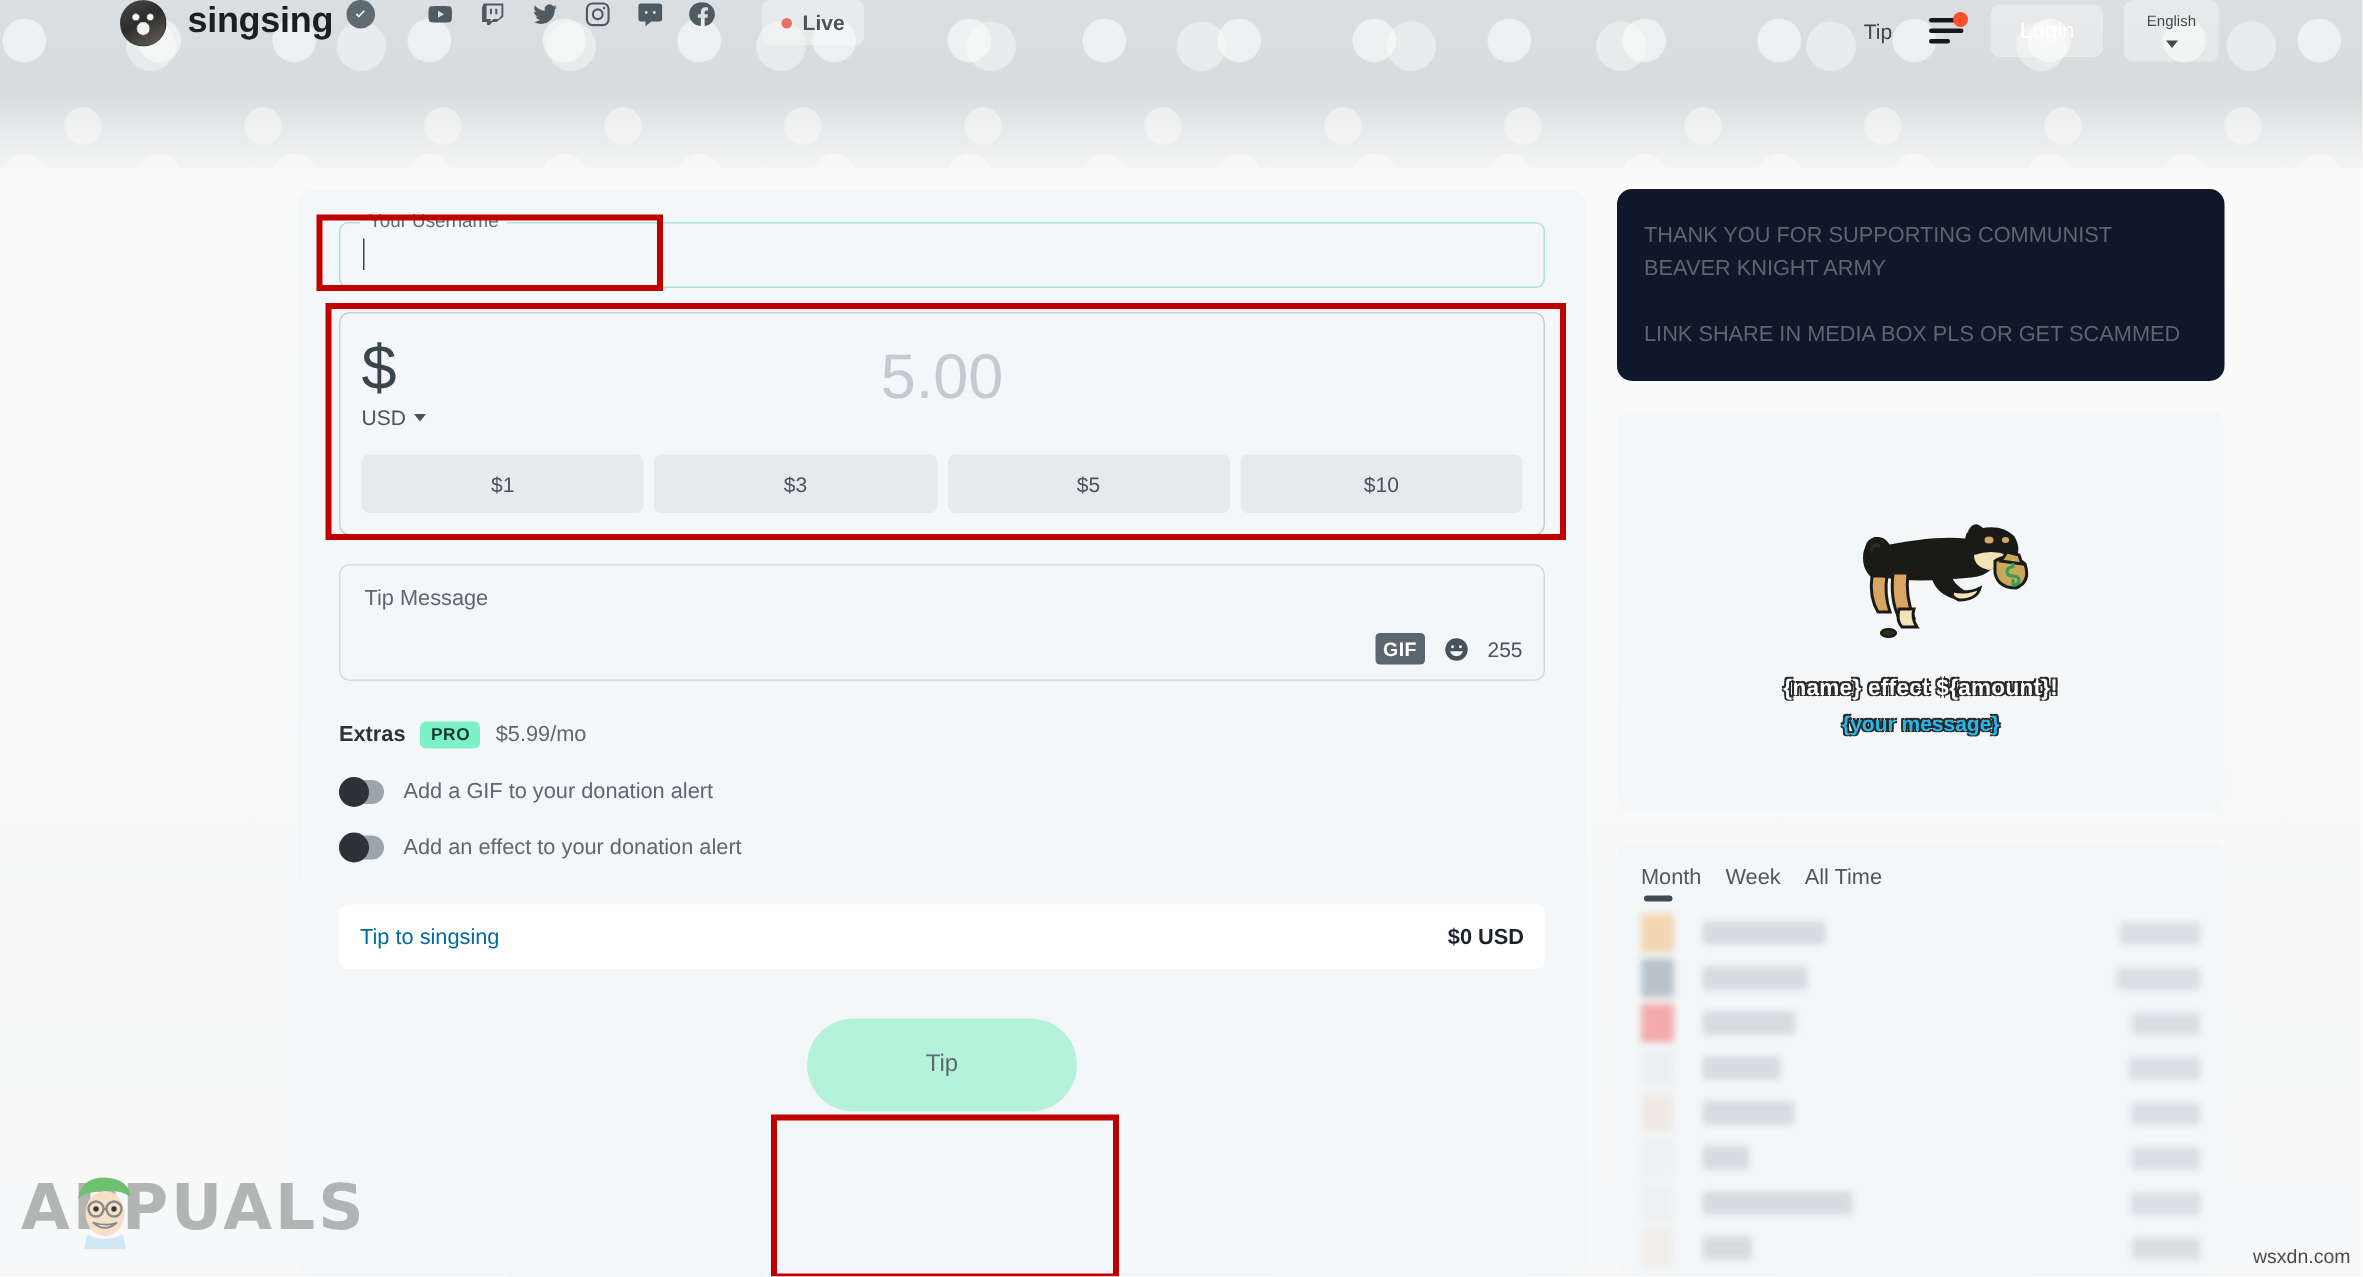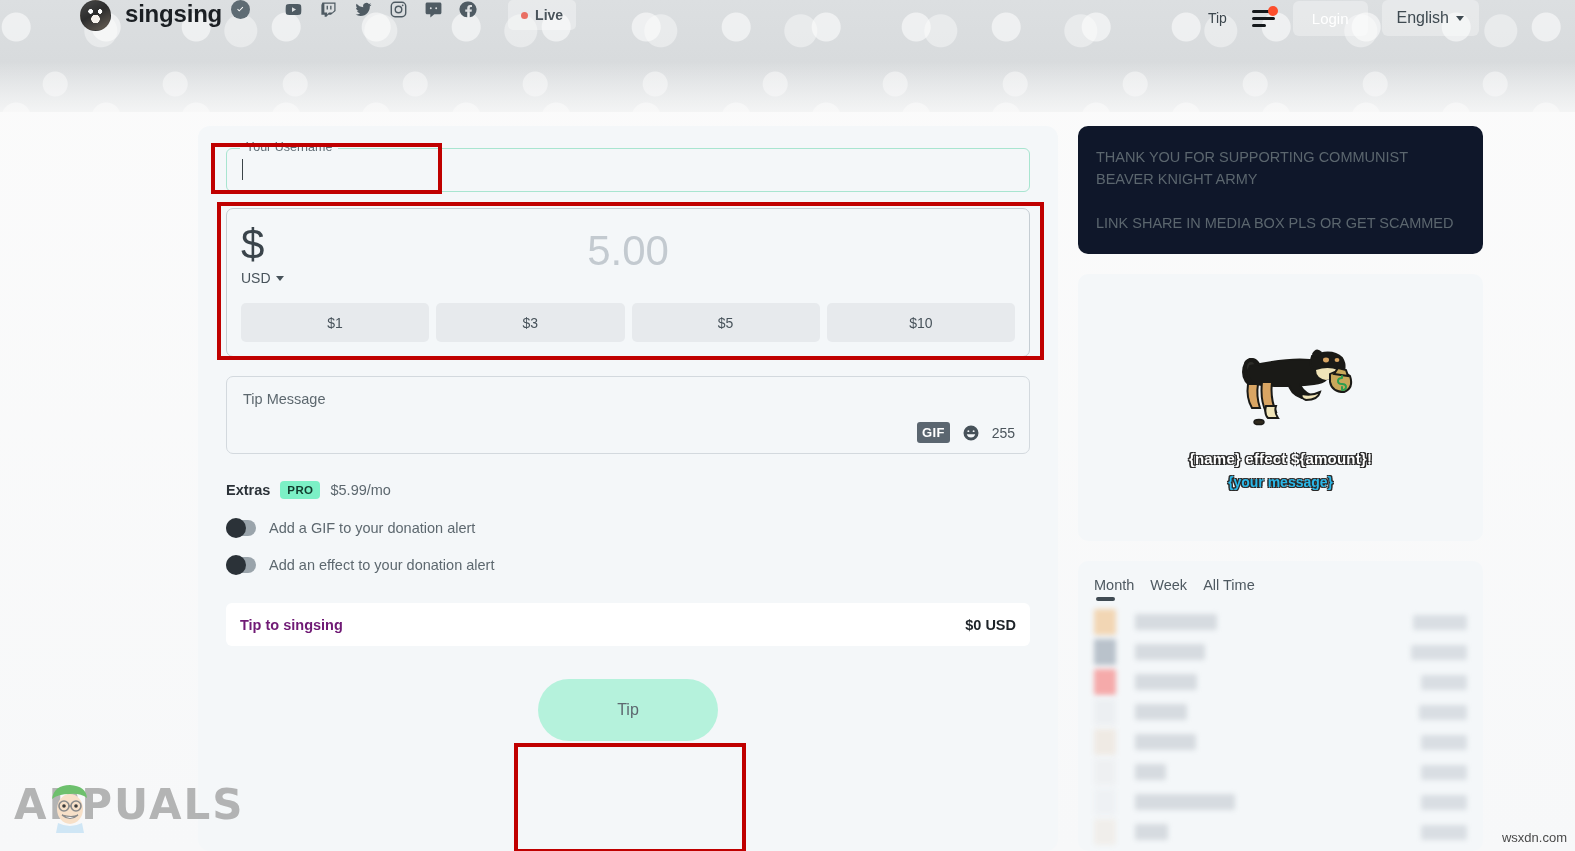--- a/index.html
+++ b/index.html
@@ -90,23 +90,23 @@
   }
   .login-btn {
     background: rgba(255,255,255,.33); color: #ffffff;
     border: none; border-radius: 6px;
     font-size: 15px; font-family: inherit;
     padding: 9px 19px; margin-right: 14px;
   }
   .lang-btn {
     background: rgba(255,255,255,.33); color: #3f4a51;
     border: none; border-radius: 6px;
-    font-size: 16px; font-family: inherit;
+    font-size: 10px; font-family: inherit;
     padding: 9px 15px;
-    display: flex; align-items: center; gap: 7px;
+    display: flex; align-items: center; gap: 7px; flex-direction: column;
   }
   .caret { width: 0; height: 0; border-left: 4px solid transparent;
            border-right: 4px solid transparent; border-top: 5px solid currentColor; }
 
   
   .content {
     position: absolute; left: 198px; top: 126px;
     width: 1285px;
     display: flex; gap: 20px; align-items: flex-start;
   }
@@ -235,21 +235,21 @@
     background: #2b3238;
   }
   .toggle-label { font-size: 14.5px; color: #5d686f; }
 
   
   .total-row {
     display: flex; align-items: center; justify-content: space-between;
     background: #ffffff; border-radius: 6px;
     height: 43px; padding: 0 14px; margin-top: 30px;
   }
-  .total-label { font-size: 14.5px; color: #701a75; font-weight: bold; }
+  .total-label { font-size: 14.5px; color: #0369a1; }
   .total-value { font-size: 14.5px; font-weight: bold; color: #1d2328; }
 
   .tip-btn-wrap { display: flex; justify-content: center; margin-top: 33px; }
   .tip-btn {
     width: 180px; height: 62px;
     background: #b5f2dc; border: none; border-radius: 31px;
     font-size: 16px; font-family: inherit; color: #5d686f;
   }
 
   

